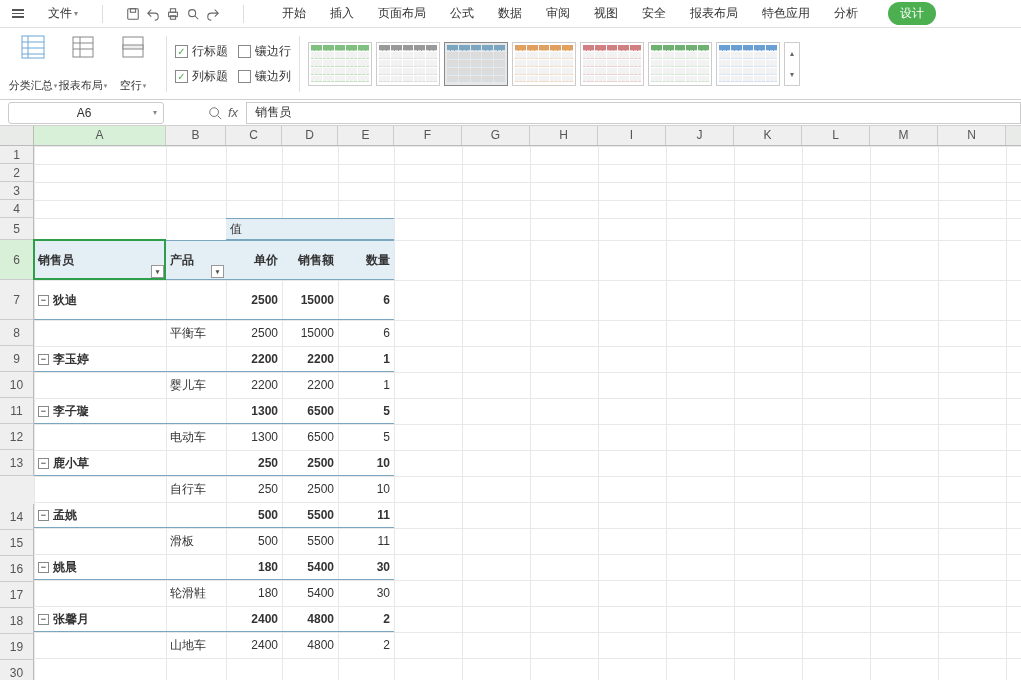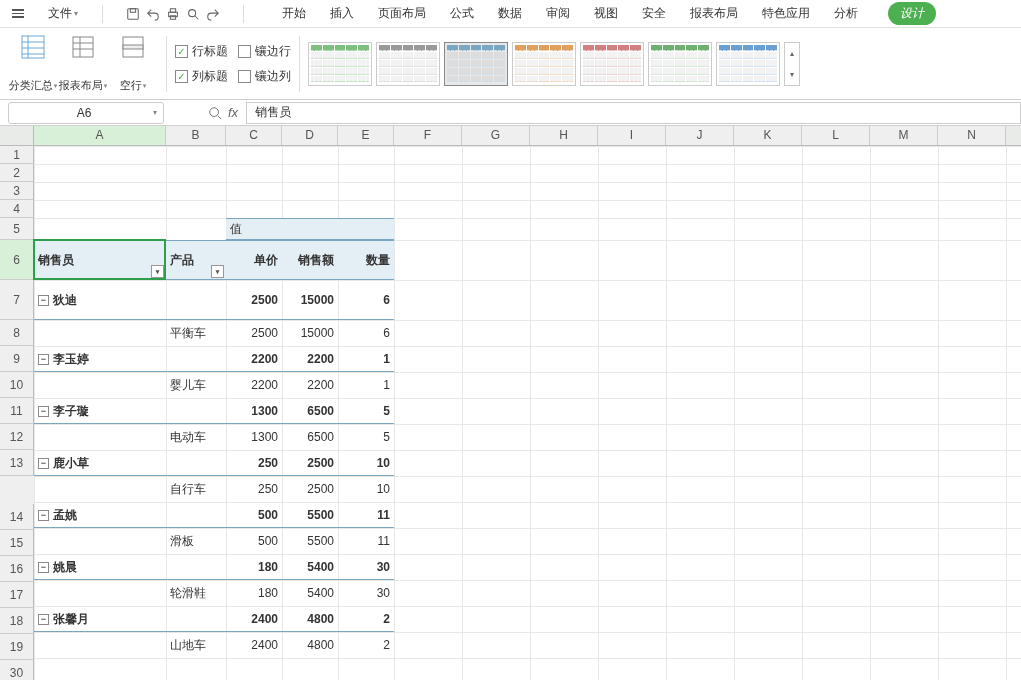--- a/index.html
+++ b/index.html
@@ -10,21 +10,21 @@
 .menu-group { display: flex; align-items: center; height: 100%; }
 .hamburger { display: flex; flex-direction: column; gap: 2px; padding: 0 4px; }
 .hamburger span { width: 12px; height: 1.5px; background: #555; }
 .file-btn { font-size: 12px; padding: 4px 4px; display: flex; align-items: center; gap: 2px; cursor: pointer; }
 .file-btn .caret { font-size: 8px; color: #888; }
 .divider-v { width: 1px; height: 18px; background: #ddd; margin: 0 4px; }
 .toolbar-icon { width: 20px; height: 20px; display: flex; align-items: center; justify-content: center; cursor: pointer; color: #666; }
 .toolbar-icon svg { width: 14px; height: 14px; stroke: #666; fill: none; stroke-width: 1.2; }
 .tabs { display: flex; gap: 20px; margin-left: 16px; }
 .tab { font-size: 12px; padding: 4px 2px; cursor: pointer; color: #333; }
-.design-pill { background: #4caf50; color: #fff; padding: 3px 12px; border-radius: 12px; font-size: 12px; cursor: pointer; margin-left: 12px; font-style: italic; }
+.design-pill { background: #4caf50; color: #fff; padding: 3px 12px; border-radius: 12px; font-size: 12px; cursor: pointer; margin-left: 12px; }
 
 
 .ribbon { height: 72px; background: #fff; border-bottom: 1px solid #d0d0d0; display: flex; align-items: center; padding: 4px 8px; gap: 2px; }
 .ribbon-group { display: flex; height: 100%; align-items: flex-end; }
 .big-btn { display: flex; flex-direction: column; align-items: center; justify-content: flex-end; width: 50px; height: 64px; cursor: pointer; gap: 17px; padding-bottom: 2px; }
 .big-btn .icon { width: 28px; height: 28px; display: flex; align-items: center; justify-content: center; }
 .big-btn .icon svg { width: 26px; height: 26px; }
 .big-btn .lbl { font-size: 11px; display: flex; align-items: center; gap: 1px; }
 .big-btn .caret { font-size: 7px; color: #888; }
 .ribbon-divider { width: 1px; height: 56px; background: #e0e0e0; margin: 0 6px; }

